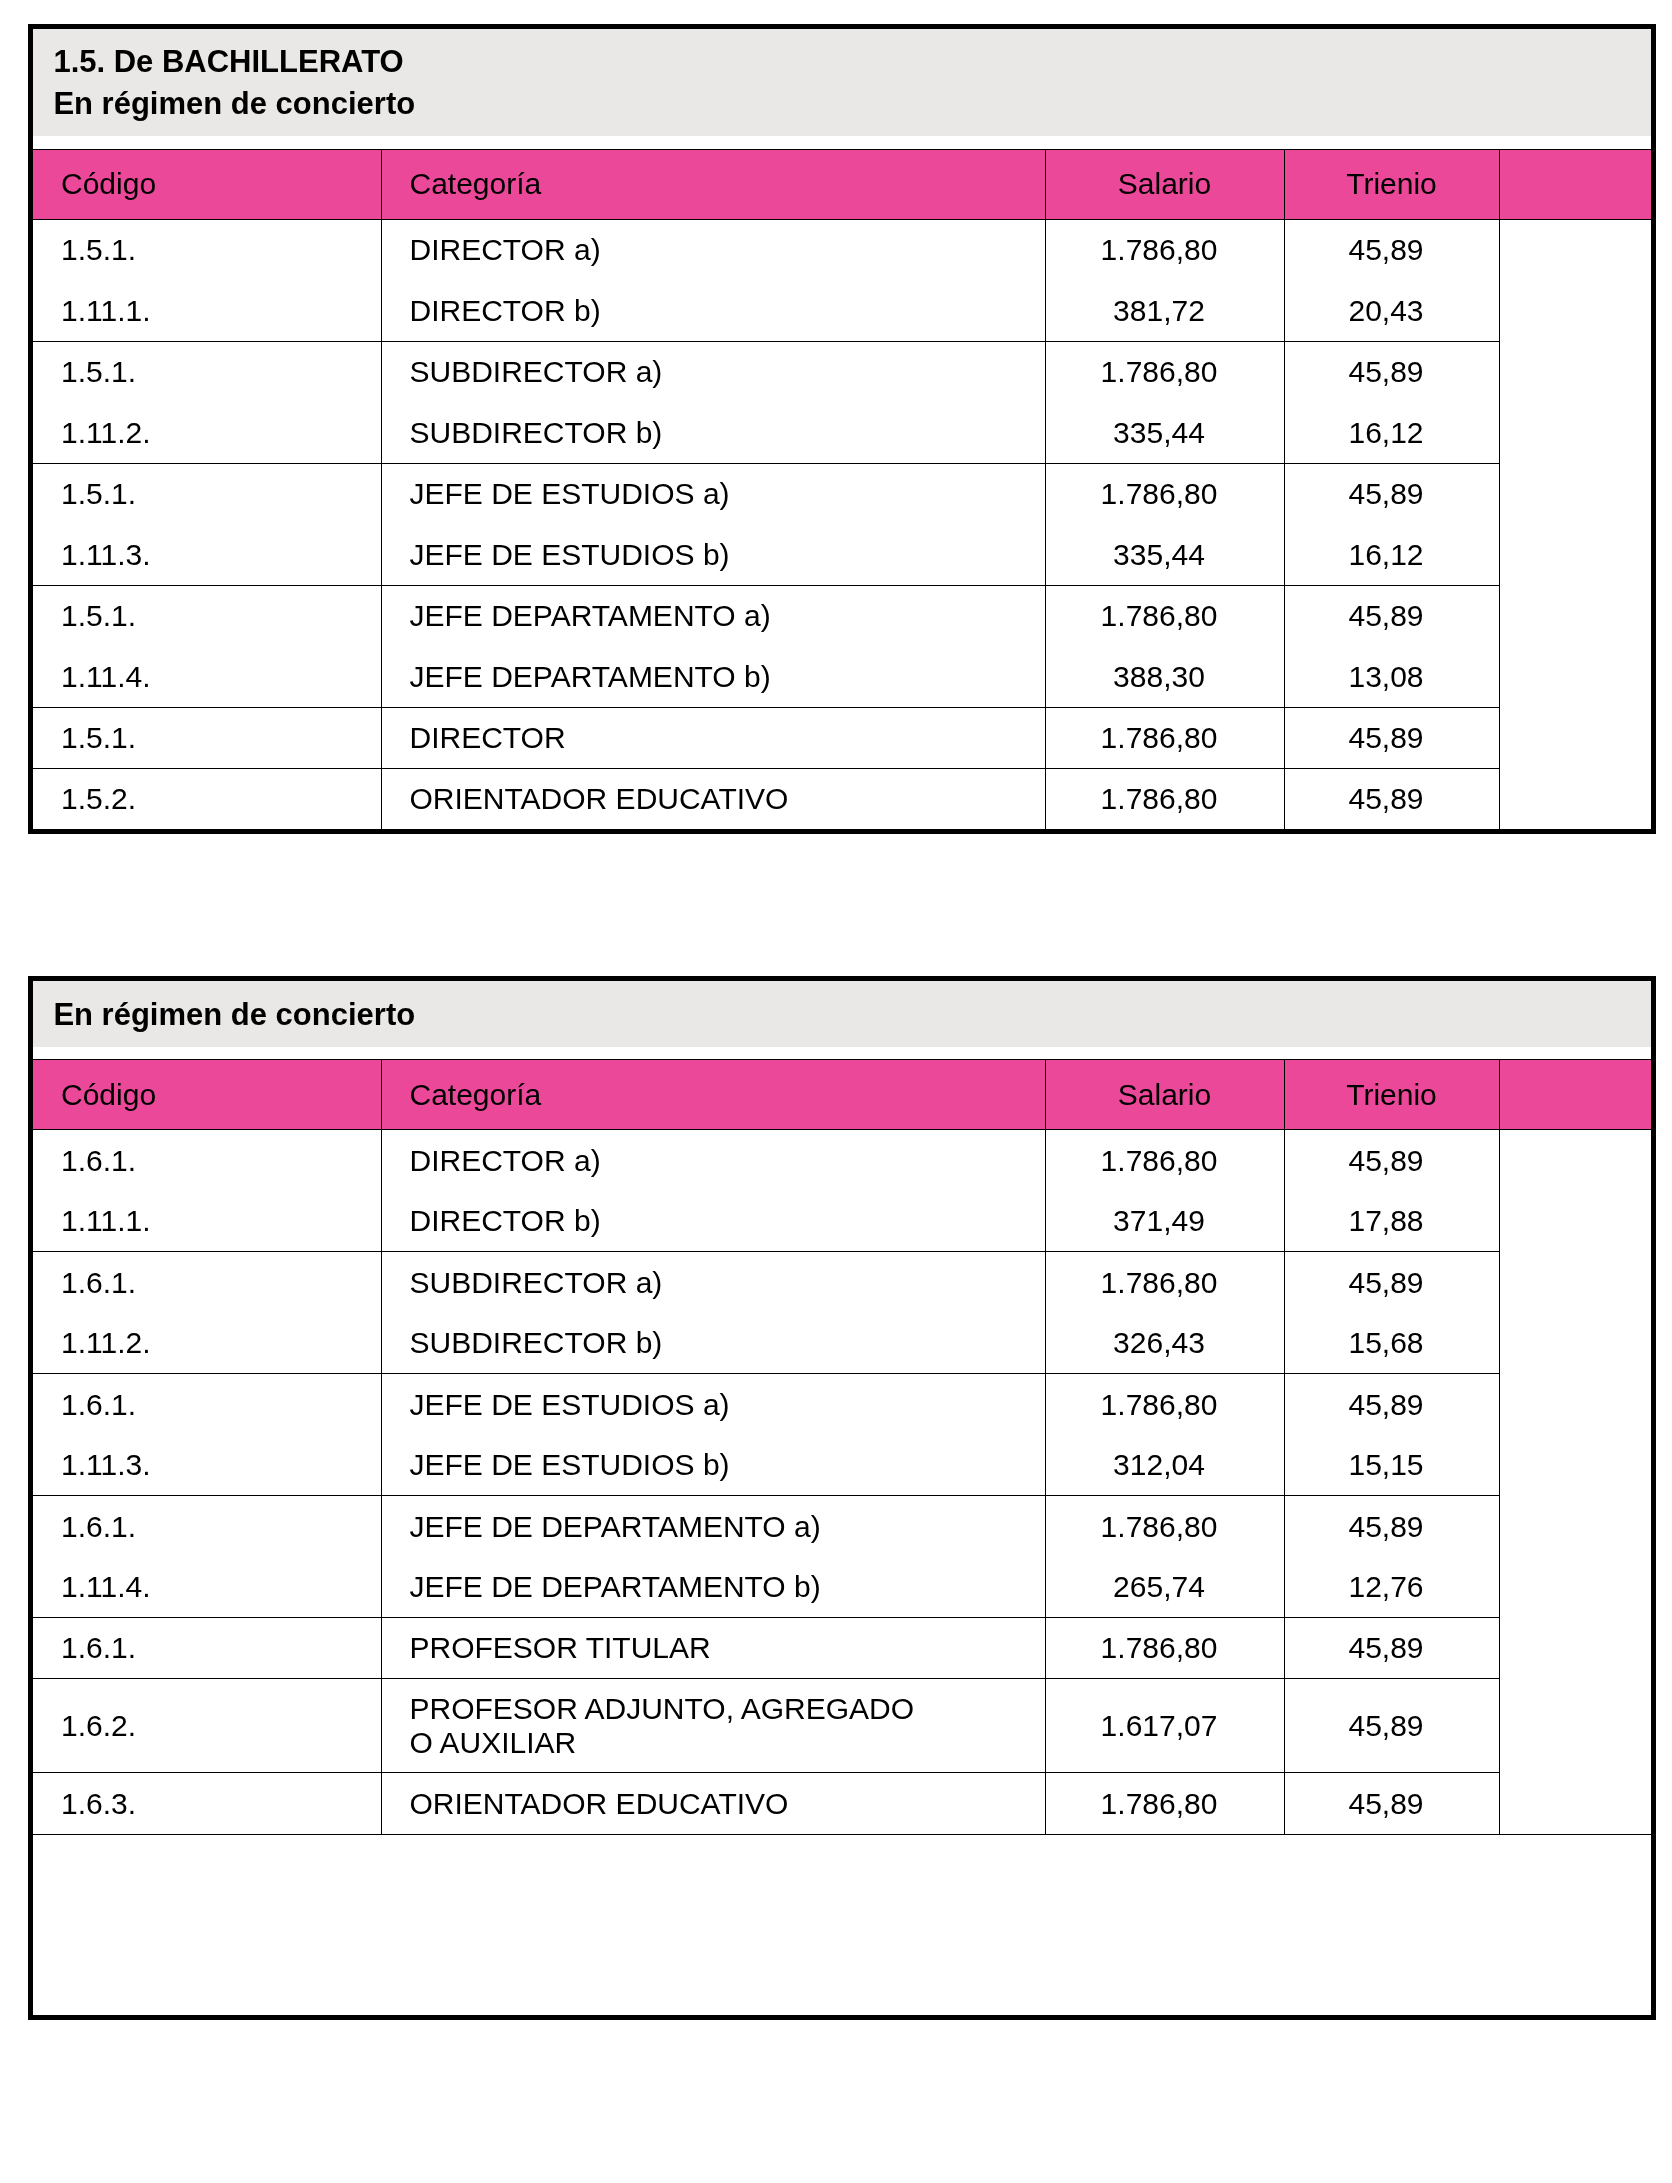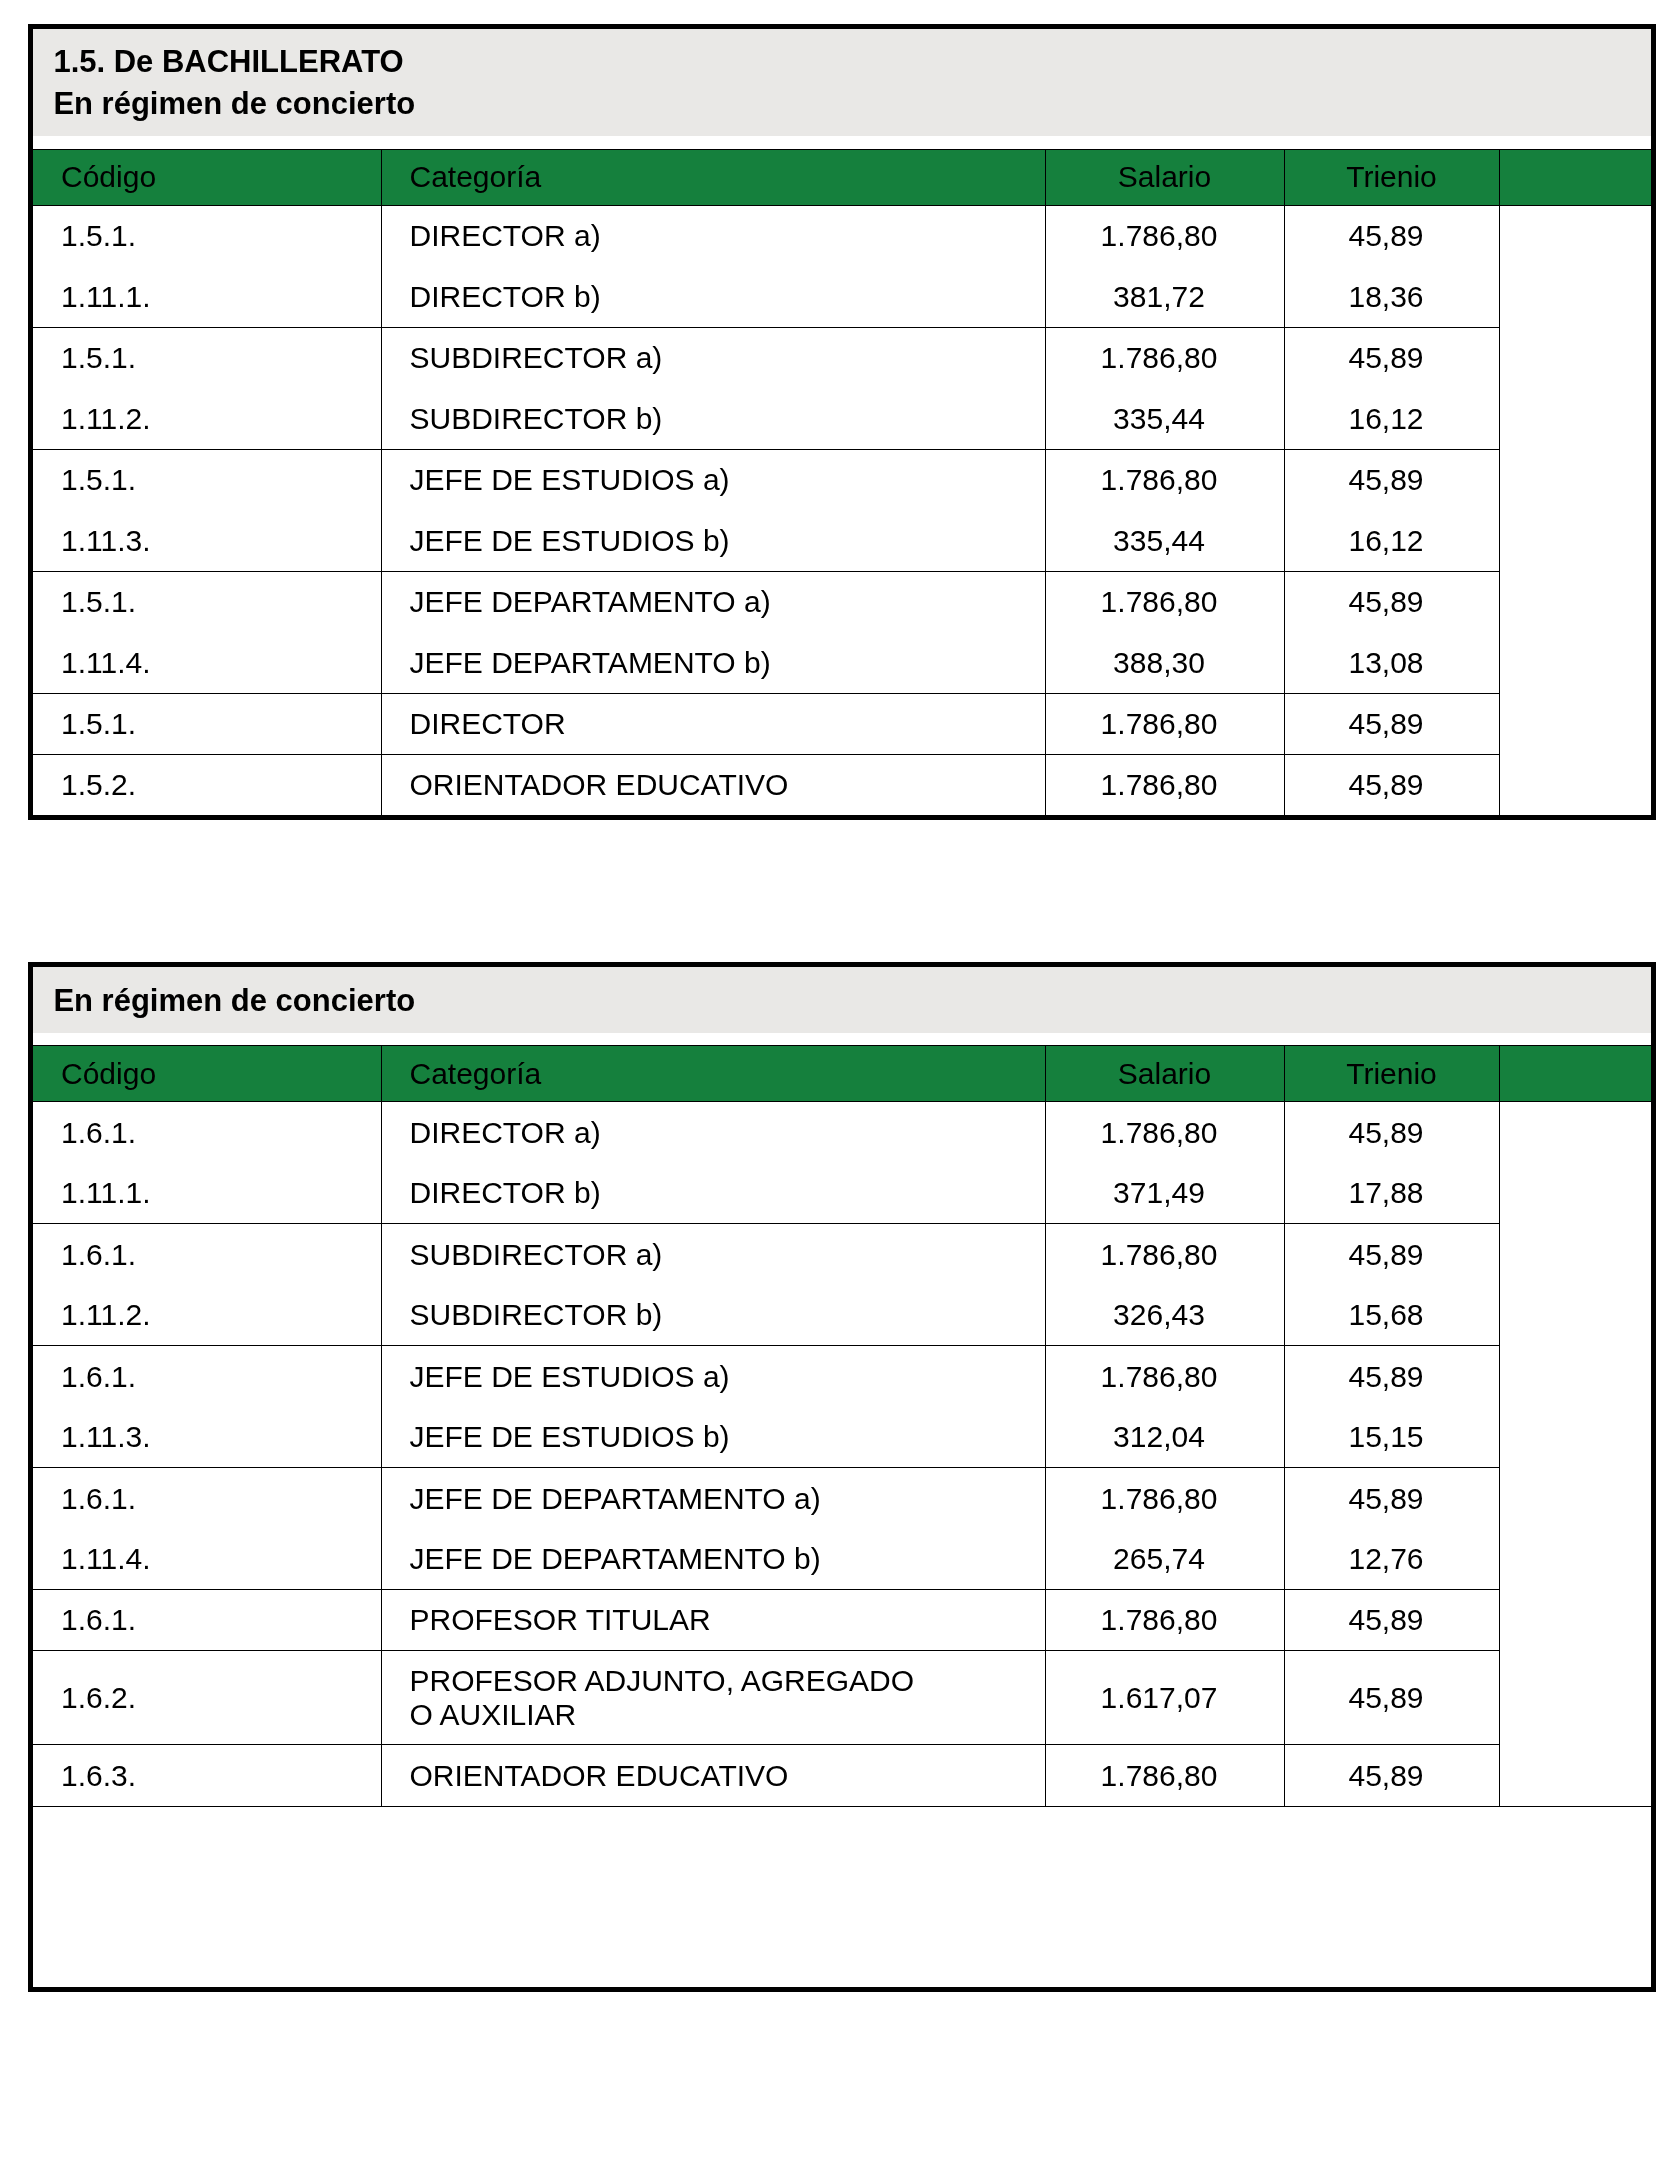--- a/index.html
+++ b/index.html
@@ -36,24 +36,24 @@
     width: 100%;
     table-layout: fixed;
   }
   .grid th, .grid td {
     font-size: 30px;
     font-weight: normal;
     border-right: 1.6px solid #000000;
     overflow: hidden;
   }
   .grid thead th {
-    background: #15803d;
+    background: #ec4899;
     border-top: 1.6px solid #000000;
     border-bottom: 1.6px solid #000000;
-    height: 56px;
+    height: 70px;
     text-align: left;
     padding: 0 15.7px 0 28px;
     vertical-align: middle;
   }
   .grid thead th.hc { text-align: center; padding: 8px; }
   .grid th.c5, .grid td.c5 { border-right: none; }
 
   .grid td {
     height: 61px;
     vertical-align: middle;
@@ -114,21 +114,21 @@
           <td class="c1">1.5.1.</td>
           <td class="c2">DIRECTOR a)</td>
           <td class="c3 num">1.786,80</td>
           <td class="c4 num">45,89</td>
           <td class="c5 spacer" rowspan="10"></td>
         </tr>
         <tr class="gend">
           <td class="c1">1.11.1.</td>
           <td class="c2">DIRECTOR b)</td>
           <td class="c3 num">381,72</td>
-          <td class="c4 num">18,36</td>
+          <td class="c4 num">20,43</td>
         </tr>
         <tr>
           <td class="c1">1.5.1.</td>
           <td class="c2">SUBDIRECTOR a)</td>
           <td class="c3 num">1.786,80</td>
           <td class="c4 num">45,89</td>
         </tr>
         <tr class="gend">
           <td class="c1">1.11.2.</td>
           <td class="c2">SUBDIRECTOR b)</td>

